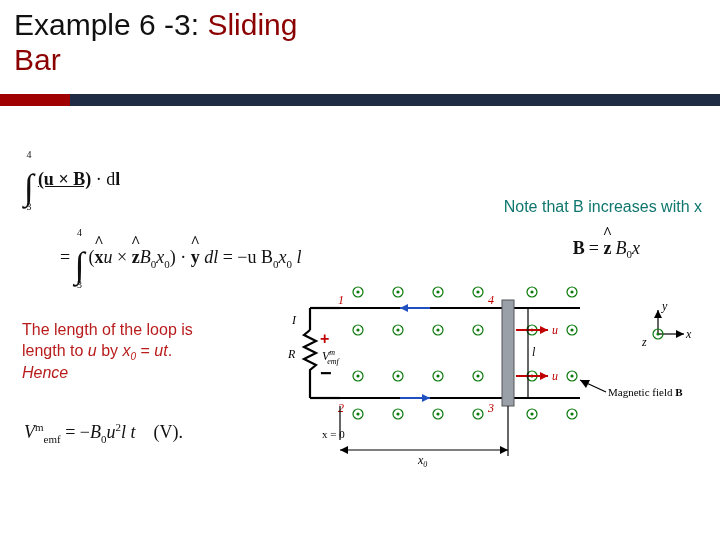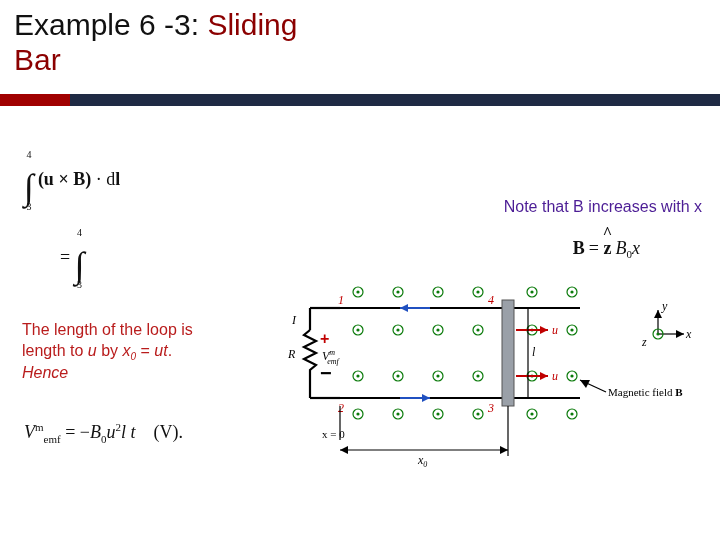--- a/index.html
+++ b/index.html
@@ -4,21 +4,21 @@
 <style>
   * { margin: 0; padding: 0; box-sizing: border-box; }
   html, body { width: 720px; height: 540px; font-family: Arial, Helvetica, sans-serif; background: #fff; overflow: hidden; }
   .slide { position: relative; width: 720px; height: 540px; }
   .title { position: absolute; left: 14px; top: 8px; font-size: 30px; line-height: 1.15; }
   .title .plain { color: #111; }
   .title .accent { color: #8b0000; }
   .rule-dark { position: absolute; left: 0; top: 94px; width: 720px; height: 12px; background: #1f2a44; }
   .rule-red  { position: absolute; left: 0; top: 94px; width: 70px;  height: 12px; background: #a00000; }
 
-  .note { position: absolute; right: 18px; top: 198px; font-size: 16px; color: #4c1d95; }
+  .note { position: absolute; right: 18px; top: 198px; font-size: 16px; color: #0f766e; }
 
   .caption { position: absolute; left: 22px; top: 320px; width: 230px; font-size: 16px; line-height: 1.3; color: #b91c1c; }
   .caption .it { font-style: italic; }
   .sub { font-size: 10px; vertical-align: sub; }
 
   
   .eq { position: absolute; font-family: "Times New Roman", Times, serif; color: #111; }
   .eq .int { font-size: 36px; display: inline-block; transform: translateY(6px); }
   .eq .lim { font-size: 10px; display: block; text-align: center; line-height: 1; }
   .eq .stack { display: inline-flex; flex-direction: column; align-items: center; vertical-align: middle; }
@@ -63,29 +63,33 @@
 
   <div class="rule-dark"></div>
   <div class="rule-red"></div>
 
   <div class="eq eq1">
     <span class="stack">
       <span class="lim">4</span>
       <span class="int">∫</span>
       <span class="lim">3</span>
     </span>
-    <span class="body" style="font-weight:bold;">(u × B)</span><span class="body"> · d</span><span class="body" style="font-weight:bold;">l</span>
+    <span class="body" style="font-weight:bold;text-decoration:underline;">(u × B)</span><span class="body"> · d</span><span class="body" style="font-weight:bold;">l</span>
   </div>
 
   <div class="eq eq2">
     <span class="body">= </span>
     <span class="stack">
       <span class="lim">4</span>
       <span class="int">∫</span>
       <span class="lim">3</span>
+    </span>
+    <span class="body">
+      (<span class="hat" style="font-weight:bold">x</span><span style="font-style:italic">u</span><span> × </span><span class="hat" style="font-weight:bold">z</span><span style="font-style:italic">B</span><span class="ss">0</span><span style="font-style:italic">x</span><span class="ss">0</span>) · <span class="hat" style="font-weight:bold">y</span><span style="font-style:italic"> dl</span>
+      <span> = −u B</span><span class="ss">0</span><span style="font-style:italic">x</span><span class="ss">0</span><span style="font-style:italic"> l</span>
     </span>
   </div>
 
   <div class="note">Note that B increases with x</div>
   <div class="eq eqB">
     <span class="body" style="font-weight:bold">B</span>
     <span class="body"> = </span>
     <span class="body hat" style="font-weight:bold">z</span>
     <span class="body" style="font-style:italic">B</span><span class="ss">0</span><span class="body" style="font-style:italic">x</span>
   </div>

